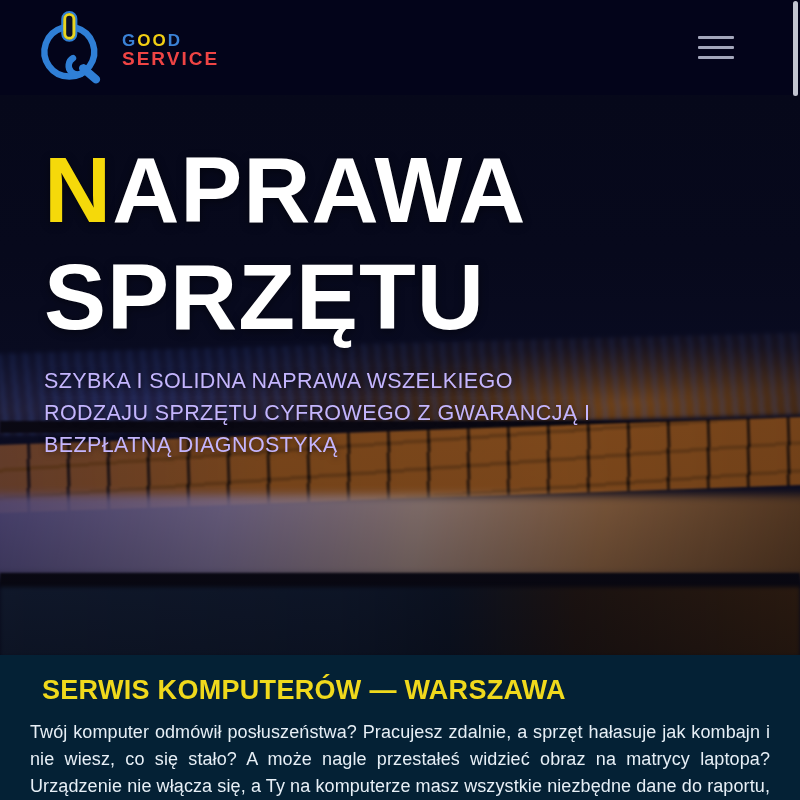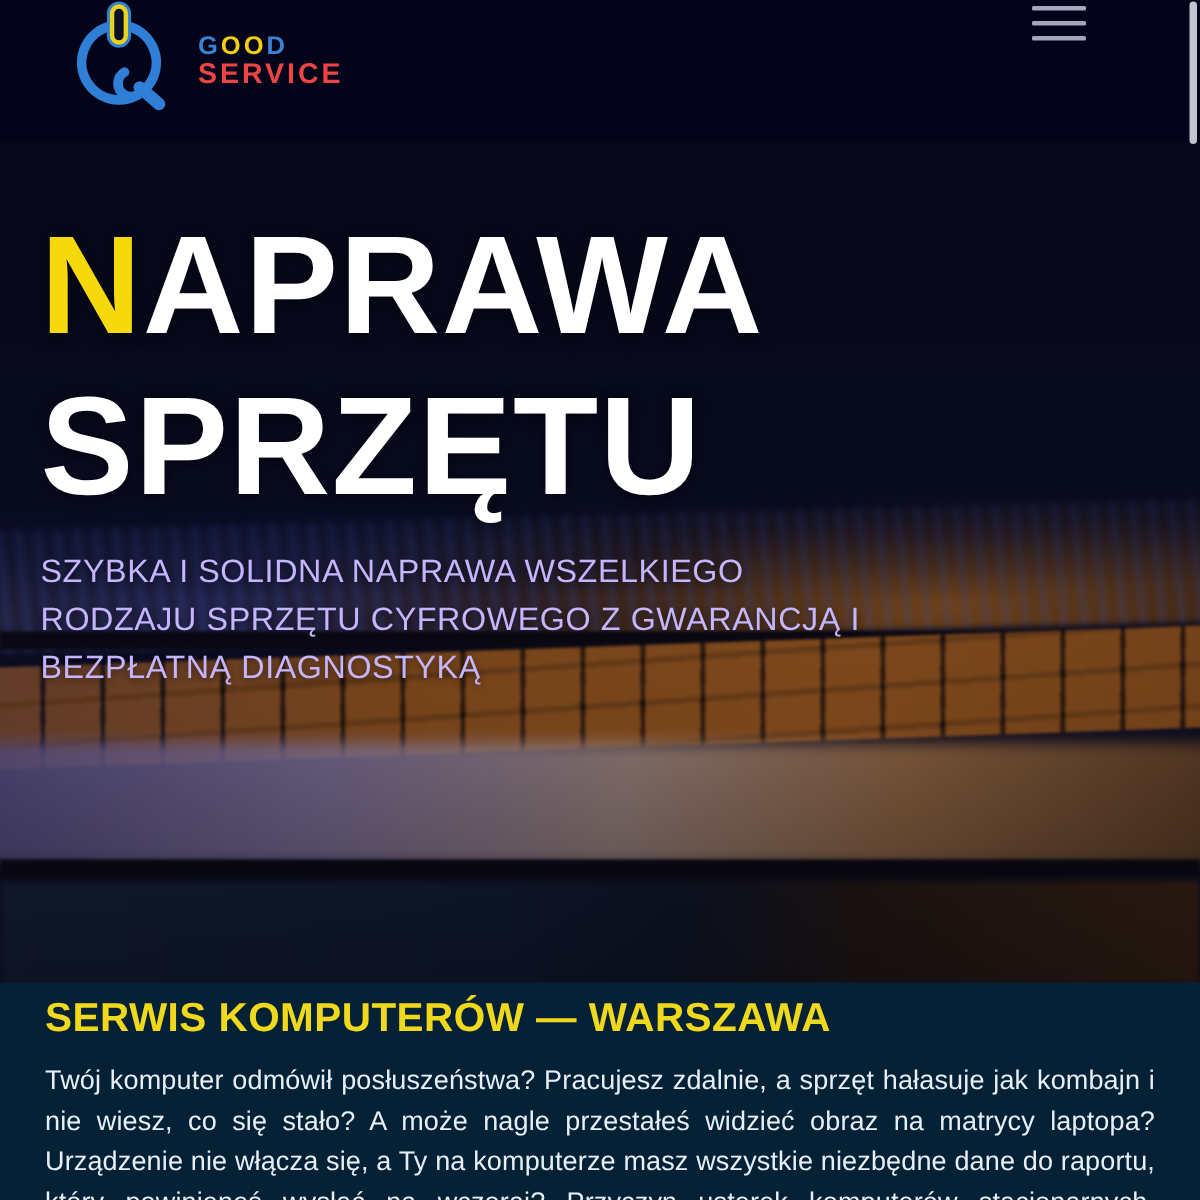--- a/index.html
+++ b/index.html
@@ -6,22 +6,22 @@
   body{
     width:800px;height:800px;overflow:hidden;position:relative;
     background:#03041a;
     font-family:"Liberation Sans", sans-serif;
     -webkit-font-smoothing:antialiased;
   }
 
   
   .header{
     position:relative;height:95px;background:#03041a;
-    display:flex;align-items:flex-start;justify-content:space-between;
-    padding:0 48px;box-sizing:border-box;z-index:5;
+    display:flex;align-items:center;justify-content:space-between;
+    padding:0 38px;box-sizing:border-box;z-index:5;
   }
   .brand{display:flex;align-items:center;gap:14px;cursor:pointer;}
   .brand-text{display:flex;flex-direction:column;line-height:1.05;margin-top:6px;}
   .brand-line1{font-weight:700;font-size:17px;letter-spacing:2px;color:#3b82d6;}
   .brand-line1 .oo{color:#f2cf13;}
   .brand-line2{font-weight:700;font-size:19px;letter-spacing:2px;color:#ef4444;}
   .hamburger{
     width:38px;height:30px;display:flex;flex-direction:column;justify-content:center;
     gap:7px;background:none;border:none;cursor:pointer;padding:0;margin-right:26px;
   }
@@ -64,39 +64,39 @@
     top:492px;height:70px;
     background:linear-gradient(90deg, #18263f 0%, #142138 42%, #101a2c 56%, #2c1c11 72%, #46290f 100%);
     filter:blur(2px);
   }
   .photo-vignette{
     top:0;height:100%;
     background:linear-gradient(180deg,
       rgba(6,8,26,1) 0%, rgba(7,9,28,0.97) 30%, rgba(8,10,30,0.6) 45%,
       rgba(10,10,26,0.28) 58%, rgba(8,8,22,0.3) 72%, rgba(5,6,16,0.45) 88%, rgba(4,5,14,0.55) 100%);
   }
-  .hero-inner{position:relative;z-index:3;padding:42px 0 0 27px;}
+  .hero-inner{position:relative;z-index:3;padding:42px 0 0 44px;}
   .hero-title{
     margin:0;color:#ffffff;font-weight:700;font-size:93px;line-height:1.15;
     letter-spacing:1px;text-shadow:0 2px 10px rgba(0,0,0,.45);
   }
   .hero-title .accent{color:#f5d90a;}
   .hero-subtitle{
     margin:14px 0 0 0;max-width:565px;color:#c4b5fd;font-size:21.5px;
     font-weight:400;line-height:1.5;letter-spacing:.4px;
     text-shadow:0 1px 6px rgba(0,0,0,.55);
   }
 
   
   .content{
     position:relative;min-height:145px;background:#042135;
     padding:8px 30px 30px 30px;box-sizing:border-box;z-index:4;
   }
   .content-heading{
-    margin:0;color:#f0d91c;font-size:27px;font-weight:800;letter-spacing:.3px;
+    margin:12px;color:#f0d91c;font-size:27px;font-weight:800;letter-spacing:.3px;
   }
   .content-paragraph{
     margin:13px 0 0 0;color:#e7eff6;font-size:18px;line-height:1.5;
     text-align:justify;letter-spacing:.1px;
   }
 </style>
 </head>
 <body>
 
 <header class="header">

